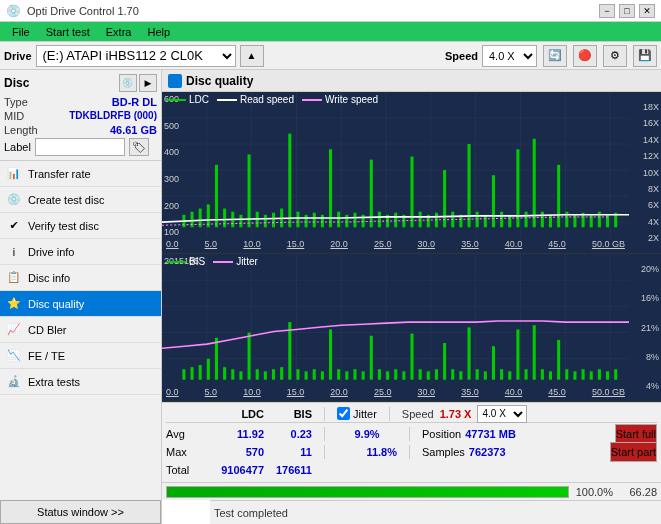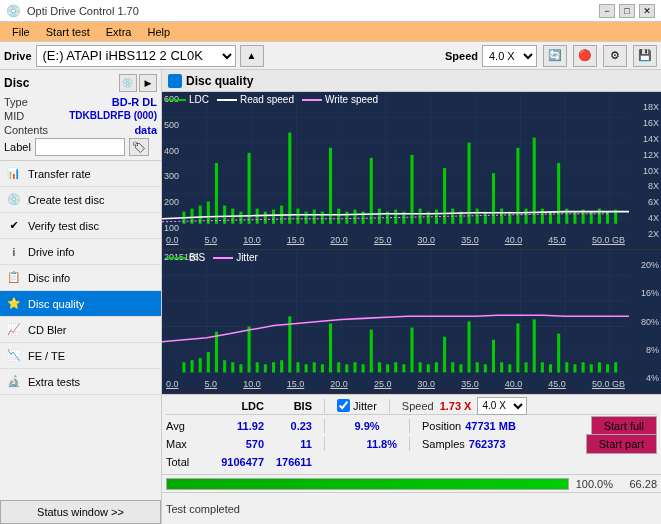--- a/index.html
+++ b/index.html
@@ -35,21 +35,21 @@
       background: #e0e0e0;
       border: 1px solid #aaa;
       font-size: 9px;
       display: flex;
       align-items: center;
       justify-content: center;
       cursor: pointer;
     }
     
     #menubar {
-      background: #fdba74;
+      background: #22c55e;
       height: 20px;
       display: flex;
       align-items: center;
       padding: 0 4px;
       border-bottom: 1px solid #ccc;
     }
     #menubar span {
       padding: 2px 8px;
       cursor: pointer;
       font-size: 11px;
@@ -323,24 +323,24 @@
     .sp-select {
       height: 18px;
       font-size: 10px;
       border: 1px solid #aaa;
       background: white;
       width: 50px;
     }
     
     .action-btn {
       height: 20px;
-      background: #be185d;
-      border: 1px solid #aaa;
-      font-size: 11px;
-      padding: 0 12px;
+      background: #b91c1c;
+      border: 1px solid #aaa;
+      font-size: 11px;
+      padding: 0 0;
       cursor: pointer;
       white-space: nowrap;
     }
     
     #progress-bar-area {
       background: #f0f0f0;
       height: 18px;
       display: flex;
       align-items: center;
       padding: 2px 4px;
@@ -360,27 +360,28 @@
     }
     .progress-text {
       font-size: 11px;
       color: #333;
       min-width: 40px;
       text-align: right;
     }
     
     #statusbar {
       background: #f0f0f0;
-      height: 32px;
+      height: 24px;
       display: flex;
       align-items: center;
       padding: 0 4px;
       border-top: 1px solid #ccc;
       font-size: 11px;
       color: #333;
+      margin-left: 48px;
     }
     svg.chart-svg {
       width: 100%;
       height: 100%;
       position: absolute;
       top: 0; left: 0;
     }
     .stats-divider {
       width: 1px;
       height: 14px;
@@ -440,22 +441,22 @@
       </div>
       <div class="disc-row">
         <span class="key">Type</span>
         <span class="val">BD-R DL</span>
       </div>
       <div class="disc-row">
         <span class="key">MID</span>
         <span class="val" style="font-size:10px;">TDKBLDRFB (000)</span>
       </div>
       <div class="disc-row">
-        <span class="key">Contents</span>
-        <span class="val">data</span>
+        <span class="key">Length</span>
+        <span class="val">46.61 GB</span>
       </div>
       <div class="label-row">
         <span class="key">Label</span>
         <input type="text" style="">
         <div class="label-btn">🏷</div>
       </div>
     </div>
 
     <div id="sidebar-menu">
       <div class="sidebar-item">
@@ -731,21 +732,21 @@
           </div>
           <div class="legend-item">
             <div class="legend-color" style="background:#ff88ff;"></div>
             <span>Jitter</span>
           </div>
         </div>
 
         <div class="y-axis-right">
           <span>20%</span>
           <span>16%</span>
-          <span>80%</span>
+          <span>21%</span>
           <span>8%</span>
           <span>4%</span>
         </div>
 
         <div style="position:absolute;left:0;top:0;bottom:14px;width:30px;display:flex;justify-content:space-between;padding:2px 2px;font-size:9px;color:#ccc;">
           <span>20</span>
           <span>15</span>
           <span>10</span>
           <span>5</span>
         </div>

